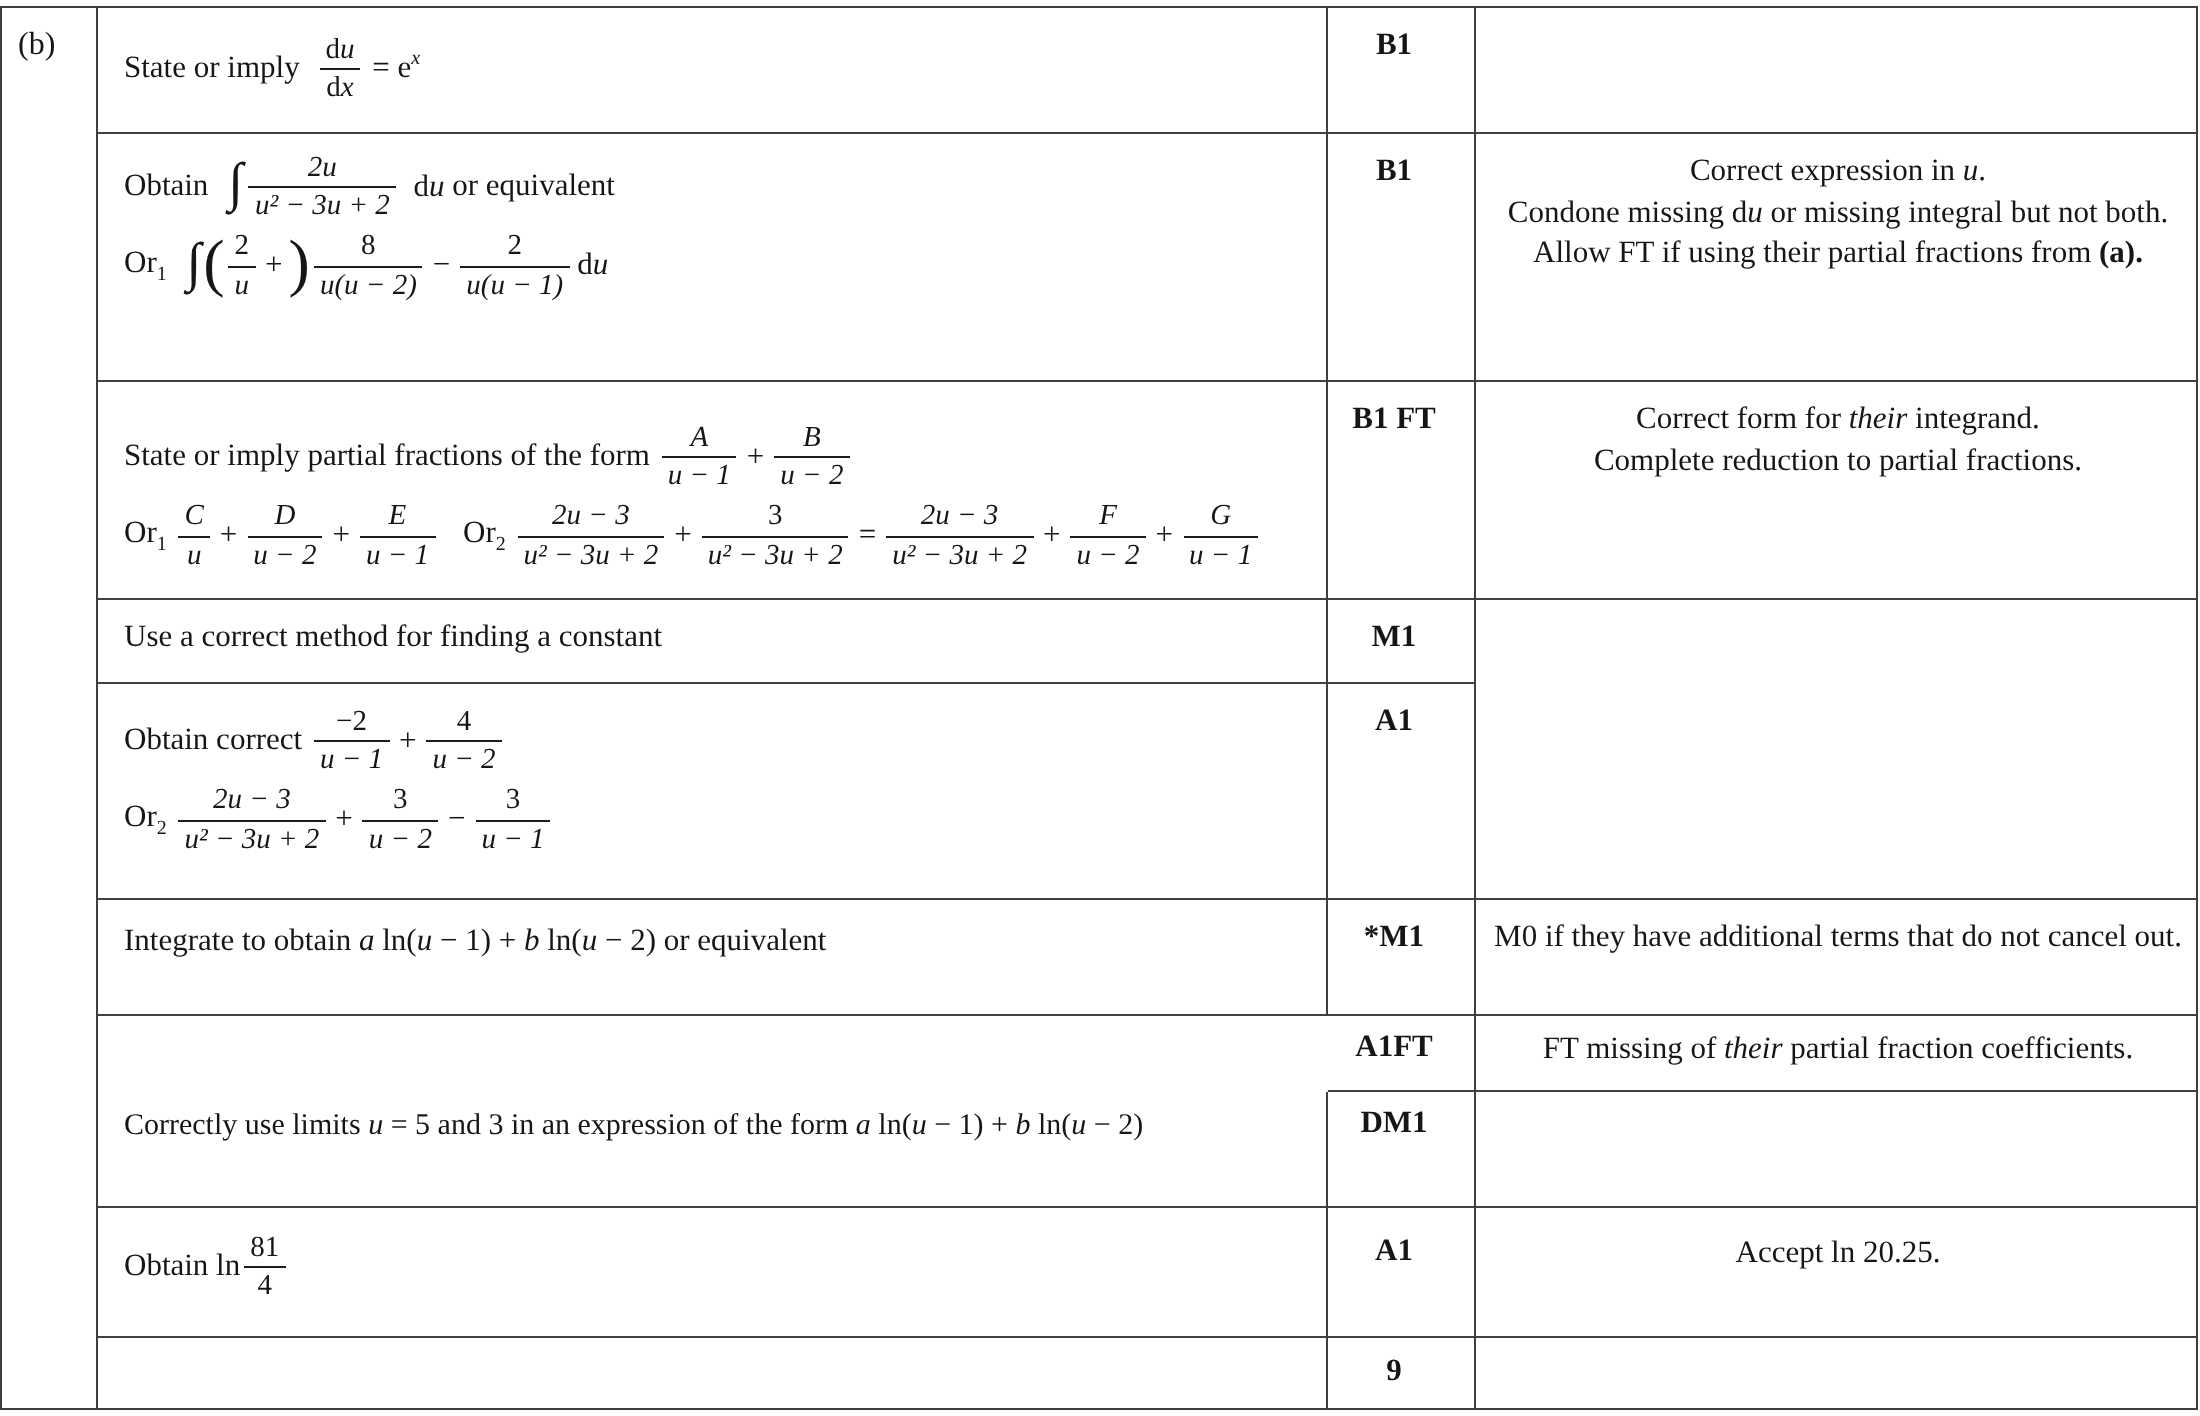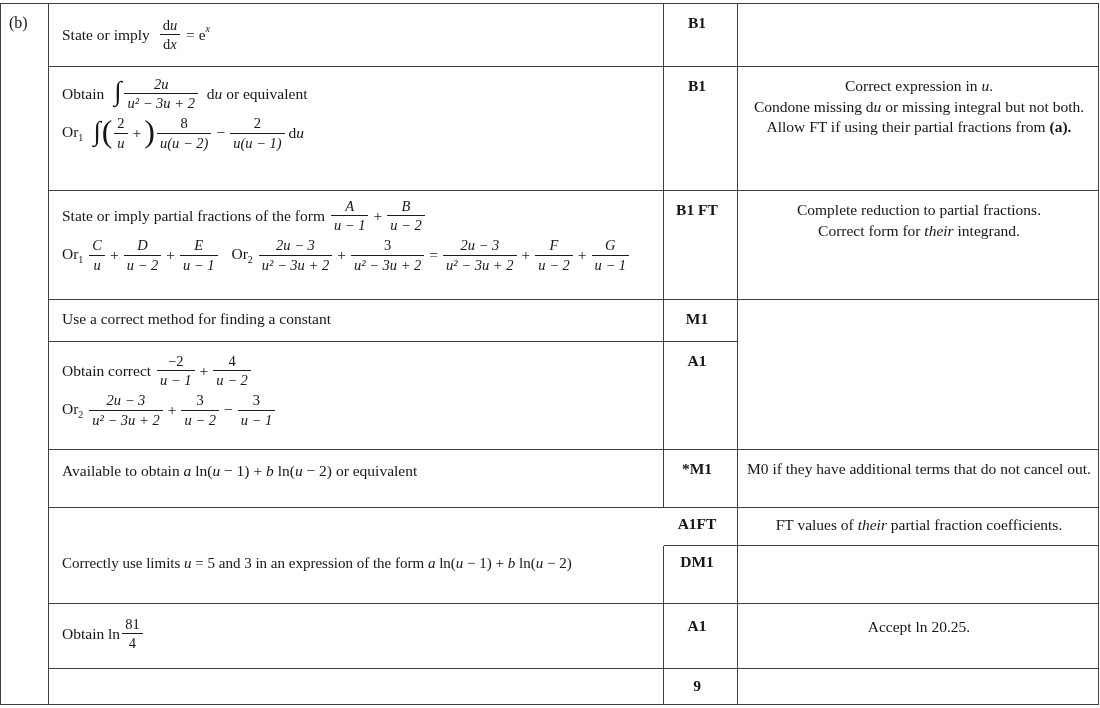--- a/index.html
+++ b/index.html
@@ -80,34 +80,34 @@
       </div>
     </div>
     <div class="c mc row2"><span>B1</span></div>
     <div class="c gc gcol row2">
       <div><span>Correct expression in </span><i>u</i><span>.</span></div>
       <div><span>Condone missing d</span><i>u</i><span> or missing integral but not both.</span></div>
       <div><span>Allow FT if using their partial fractions from </span><b>(a).</b></div>
     </div>
 
     <div class="c wc row3">
-      <div class="mline" style="margin-top:0">
+      <div class="mline" style="margin-top:13px">
         <span class="tx">State or imply partial fractions of the form</span>
         <span class="fr"><span class="nu">A</span><span class="de">u − 1</span></span><span class="op">+</span><span class="fr"><span class="nu">B</span><span class="de">u − 2</span></span>
       </div>
       <div class="mline">
         <span class="tx"><span>Or</span><sub class="sb">1</sub></span>
         <span class="fr"><span class="nu">C</span><span class="de">u</span></span><span class="op">+</span><span class="fr"><span class="nu">D</span><span class="de">u − 2</span></span><span class="op">+</span><span class="fr"><span class="nu">E</span><span class="de">u − 1</span></span><span class="gap"></span><span class="tx"><span>Or</span><sub class="sb">2</sub></span>
         <span class="fr"><span class="nu">2u − 3</span><span class="de">u² − 3u + 2</span></span><span class="op">+</span><span class="fr"><span class="nu rm">3</span><span class="de">u² − 3u + 2</span></span><span class="op">=</span><span class="fr"><span class="nu">2u − 3</span><span class="de">u² − 3u + 2</span></span><span class="op">+</span><span class="fr"><span class="nu">F</span><span class="de">u − 2</span></span><span class="op">+</span><span class="fr"><span class="nu">G</span><span class="de">u − 1</span></span>
       </div>
     </div>
     <div class="c mc row3"><span>B1 FT</span></div>
     <div class="c gc gcol row3">
+      <div><span>Correct form for </span><i>their</i><span> integrand.</span></div>
       <div>Complete reduction to partial fractions.</div>
-      <div><span>Correct form for </span><i>their</i><span> integrand.</span></div>
     </div>
 
     <div class="c wc row4">
       <div style="margin-top:3px">Use a correct method for finding a constant</div>
     </div>
     <div class="c mc row4"><span>M1</span></div>
 
     <div class="c wc row5">
       <div class="mline" style="margin-top:4px">
         <span class="tx">Obtain correct</span>
@@ -115,30 +115,30 @@
       </div>
       <div class="mline">
         <span class="tx"><span>Or</span><sub class="sb">2</sub></span>
         <span class="fr"><span class="nu">2u − 3</span><span class="de">u² − 3u + 2</span></span><span class="op">+</span><span class="fr"><span class="nu rm">3</span><span class="de">u − 2</span></span><span class="op">−</span><span class="fr"><span class="nu rm">3</span><span class="de">u − 1</span></span>
       </div>
     </div>
     <div class="c mc row5"><span>A1</span></div>
     <div class="c gc gcol row5"></div>
 
     <div class="c wc row6">
-      <div class="mline" style="margin-top:5px"><span>Available to obtain </span><i>a</i><span> ln(</span><i>u</i><span> − 1) + </span><i>b</i><span> ln(</span><i>u</i><span> − 2) or equivalent</span></div>
+      <div class="mline" style="margin-top:5px"><span>Integrate to obtain </span><i>a</i><span> ln(</span><i>u</i><span> − 1) + </span><i>b</i><span> ln(</span><i>u</i><span> − 2) or equivalent</span></div>
     </div>
     <div class="c mc row6"><span>*M1</span></div>
     <div class="c gc gcol row6">
       <div>M0 if they have additional terms that do not cancel out.</div>
     </div>
 
     <div class="c mc row7" style="padding-top:7px"><span>A1FT</span></div>
     <div class="c gc gcol row7" style="padding-top:7px">
-      <div><span>FT values of </span><i>their</i><span> partial fraction coefficients.</span></div>
+      <div><span>FT missing of </span><i>their</i><span> partial fraction coefficients.</span></div>
     </div>
 
     <div class="c wc row8" style="font-size:15px;line-height:20px;">
       <div class="mline"><span>Correctly use limits </span><i>u</i><span> = 5 and 3 in an expression of the form </span><i>a</i><span> ln(</span><i>u</i><span> − 1) + </span><i>b</i><span> ln(</span><i>u</i><span> − 2)</span></div>
     </div>
     <div class="c mc row8" style="padding-top:7px"><span>DM1</span></div>
     <div class="c gc gcol row8"></div>
 
     <div class="c wc row9">
       <div class="mline" style="margin-top:5px">

